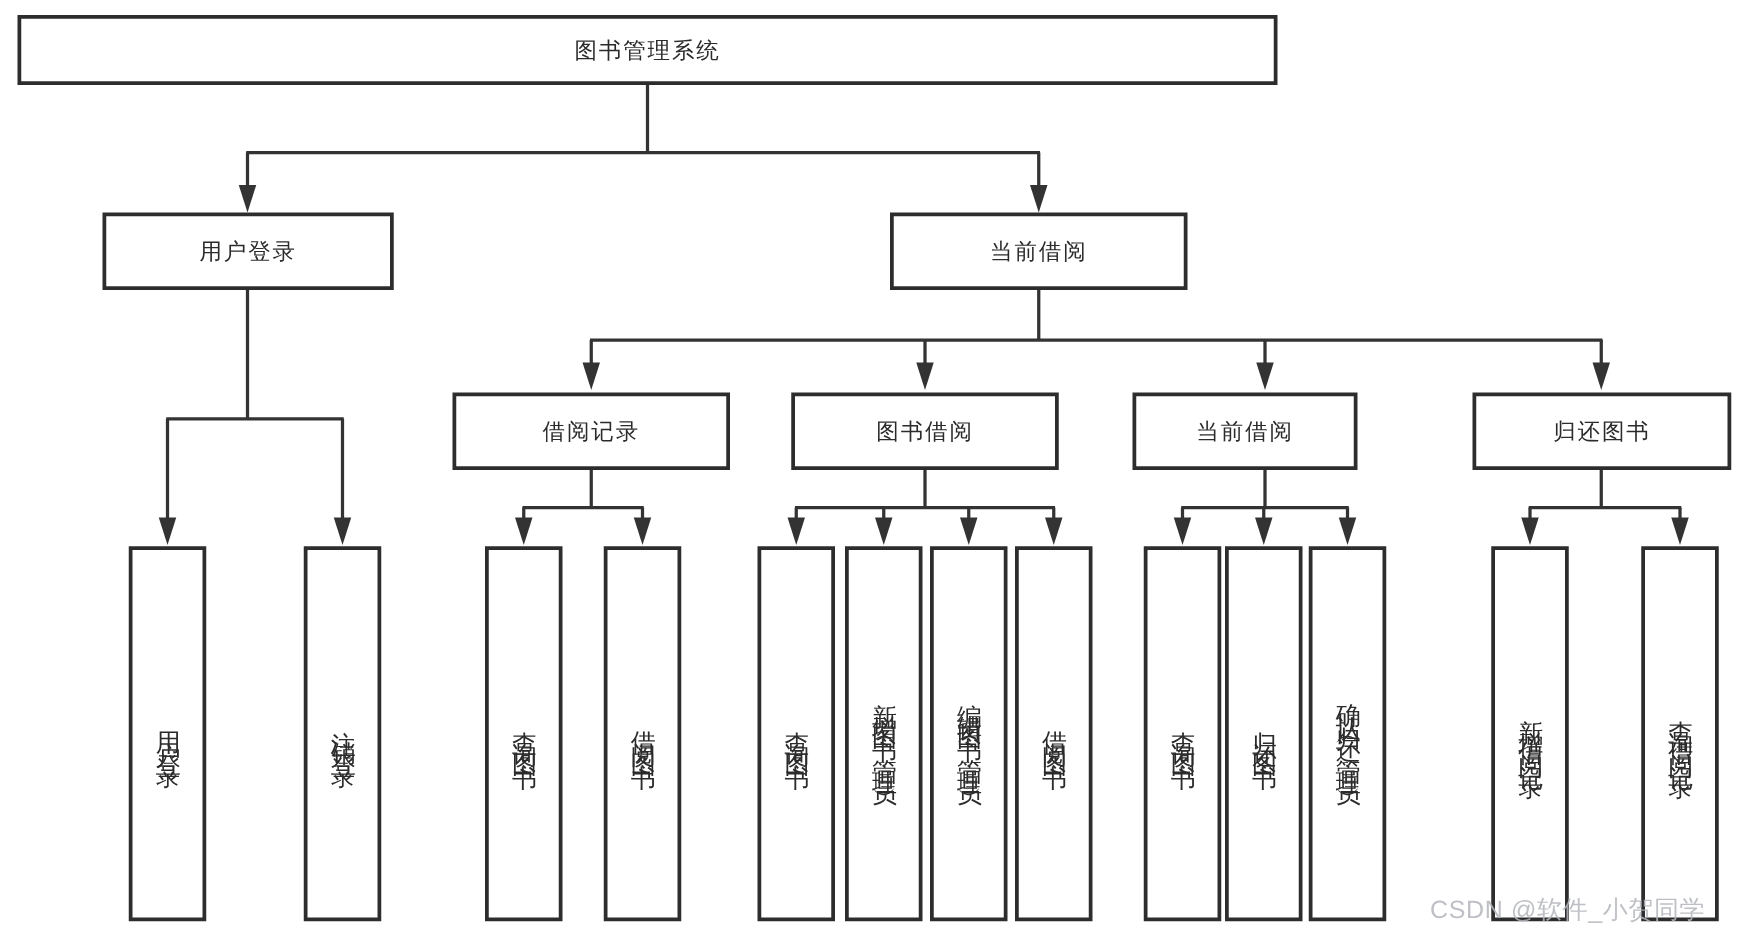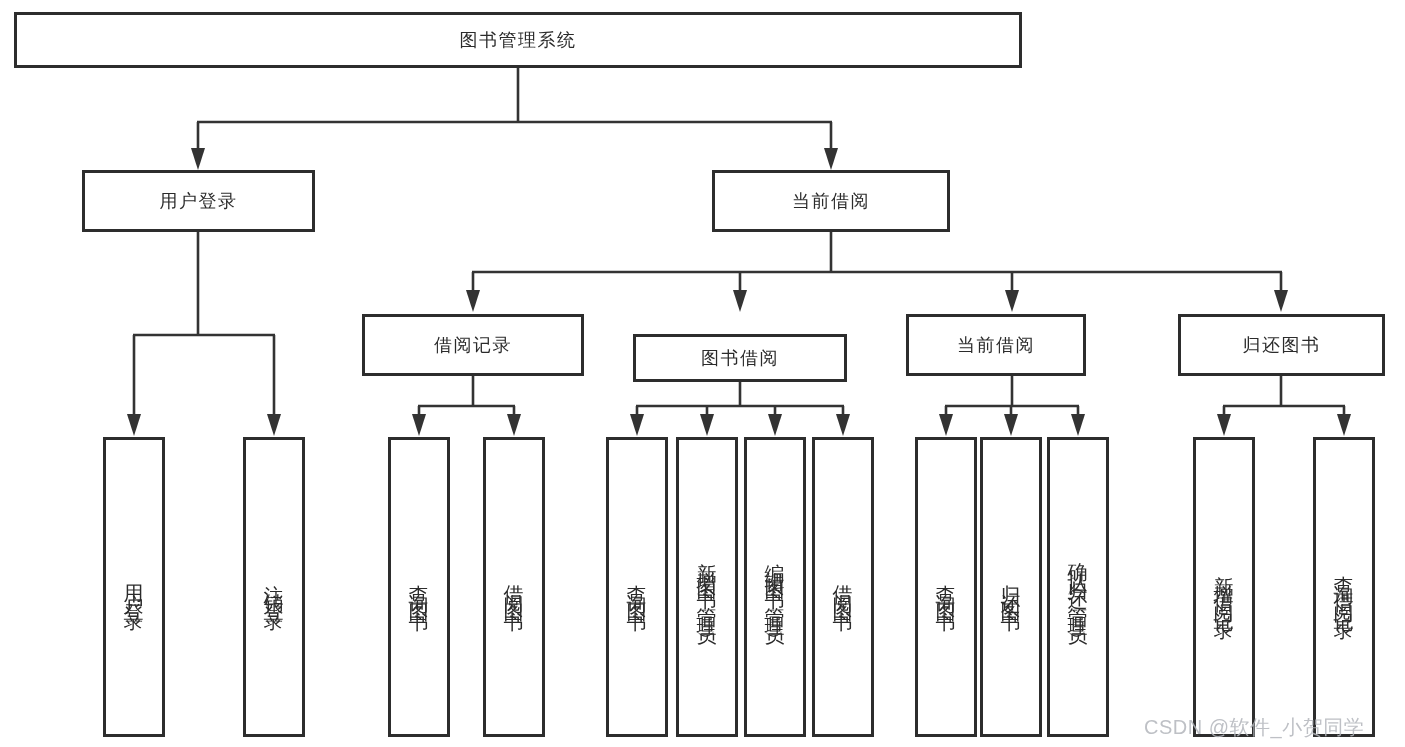--- a/index.html
+++ b/index.html
@@ -129,21 +129,21 @@
       <polygon points="1337,414 1351,414 1344,436"></polygon>
     </g>
   </svg>
 
   <div class="node hbox" style="left:14px;top:12px;width:1008px;height:56px;">图书管理系统</div>
 
   <div class="node hbox" style="left:82px;top:170px;width:233px;height:62px;">用户登录</div>
   <div class="node hbox" style="left:712px;top:170px;width:238px;height:62px;">当前借阅</div>
 
   <div class="node hbox" style="left:362px;top:314px;width:222px;height:62px;">借阅记录</div>
-  <div class="node hbox" style="left:633px;top:314px;width:214px;height:48px;margin-top:20px;">图书借阅</div>
+  <div class="node hbox" style="left:633px;top:314px;width:214px;height:62px;">图书借阅</div>
   <div class="node hbox" style="left:906px;top:314px;width:180px;height:62px;">当前借阅</div>
   <div class="node hbox" style="left:1178px;top:314px;width:207px;height:62px;">归还图书</div>
 
   <div class="node vbox" style="left:103px;">用户登录</div>
   <div class="node vbox" style="left:243px;">注销登录</div>
 
   <div class="node vbox" style="left:388px;">查询图书</div>
   <div class="node vbox" style="left:483px;">借阅图书</div>
 
   <div class="node vbox" style="left:606px;">查询图书</div>

